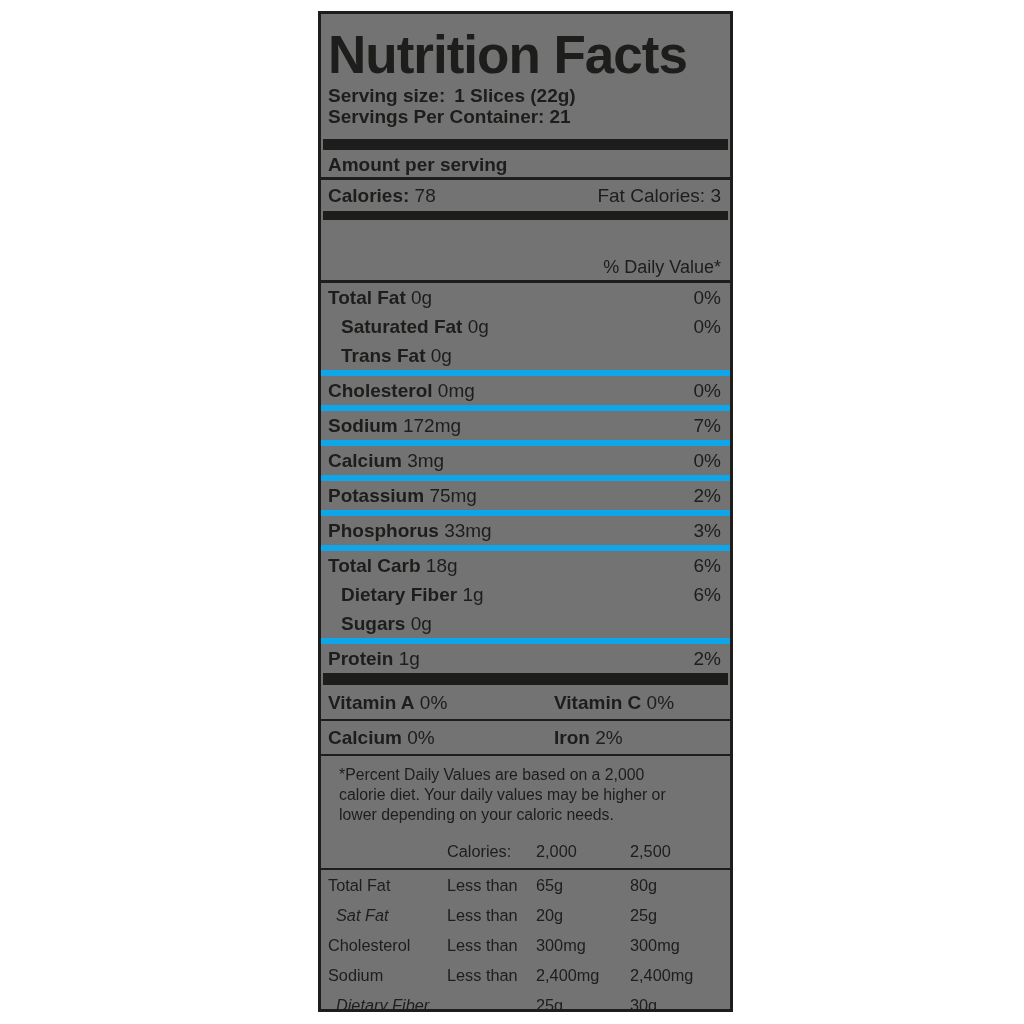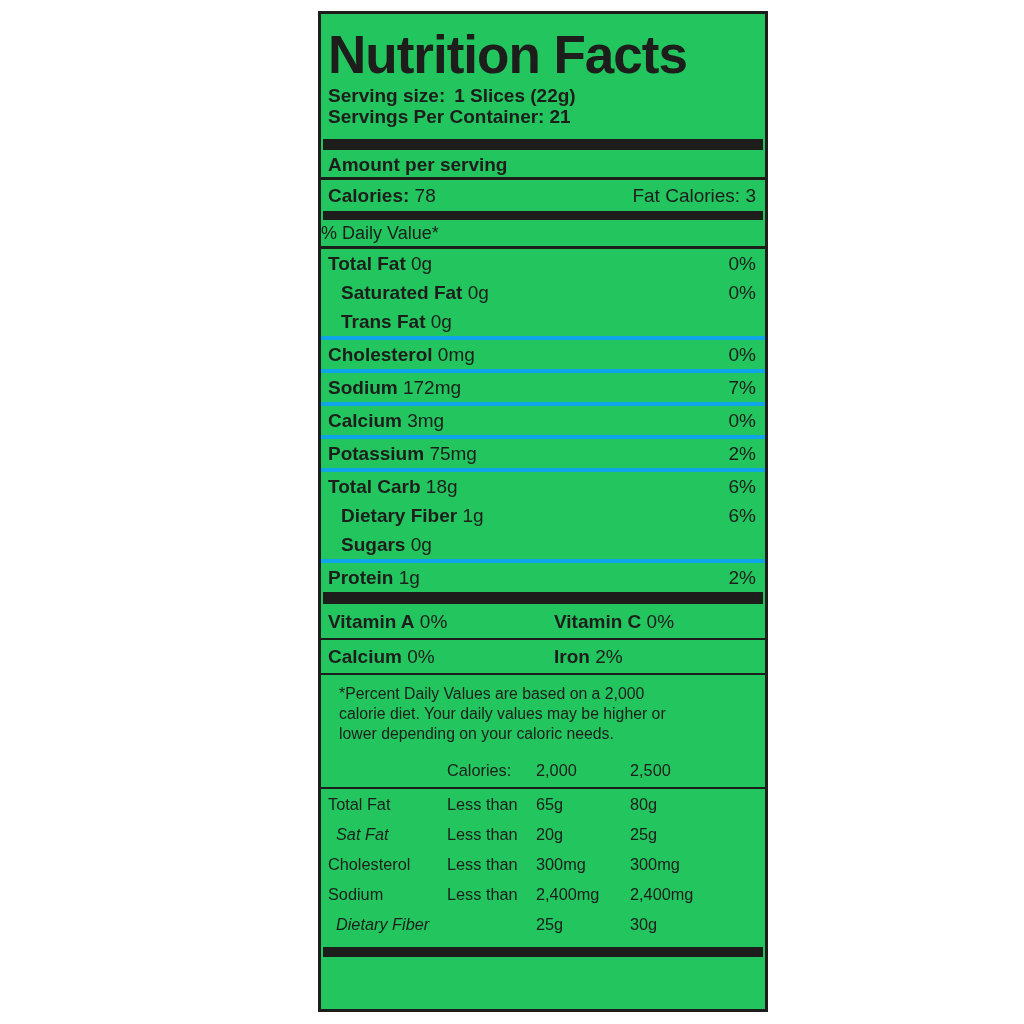--- a/index.html
+++ b/index.html
@@ -6,23 +6,23 @@
   html, body {
     width: 1024px; height: 1024px;
     background: #ffffff;
     font-family: "Liberation Sans", "DejaVu Sans", sans-serif;
     color: #1d1d1b;
     position: relative;
   }
   .label {
     position: absolute;
     left: 318px; top: 11px;
-    width: 450px; height: 1001px;
+    width: 415px; height: 1001px;
     border: 3px solid #1d1d1b;
-    background: #22c55e;
+    background: #737373;
     overflow: hidden;
   }
   .title {
     font-weight: bold;
     font-size: 53px;
     line-height: 53px;
     letter-spacing: -1px;
     margin: 14px 6px 0 7px;
     white-space: nowrap;
   }
@@ -46,26 +46,27 @@
     padding: 4px 9px 2px 7px;
     border-bottom: 3px solid #1d1d1b;
   }
   .calories-row {
     display: flex; justify-content: space-between;
     font-size: 19px; line-height: 21px;
     padding: 5px 9px 5px 7px;
   }
   .bold { font-weight: bold; }
   .dv-header {
-    text-align: left;
+    text-align: right;
     font-size: 18px; line-height: 19px;
     padding: 4px 9px 3px 0;
     border-bottom: 3px solid #1d1d1b;
-  }
-  .group { border-bottom: 4px solid #0ea5e9; }
+    margin-top: 34px;
+  }
+  .group { border-bottom: 6px solid #0ea5e9; }
   .group.last { border-bottom: none; }
   .nrow {
     display: flex; justify-content: space-between;
     font-size: 19px; line-height: 21px;
     padding: 4px 9px 4px 7px;
   }
   .nrow.indent { padding-left: 20px; }
   .nname { font-weight: bold; }
   .vrow {
     display: grid;
@@ -158,20 +159,26 @@
     </div>
   </div>
 
   <div class="group">
     <div class="nrow">
       <span><span class="nname">Potassium</span> <span>75mg</span></span>
       <span>2%</span>
     </div>
   </div>
 
+  <div class="group">
+    <div class="nrow">
+      <span><span class="nname">Phosphorus</span> <span>33mg</span></span>
+      <span>3%</span>
+    </div>
+  </div>
 
   <div class="group">
     <div class="nrow">
       <span><span class="nname">Total Carb</span> <span>18g</span></span>
       <span>6%</span>
     </div>
     <div class="nrow indent">
       <span><span class="nname">Dietary Fiber</span> <span>1g</span></span>
       <span>6%</span>
     </div>

